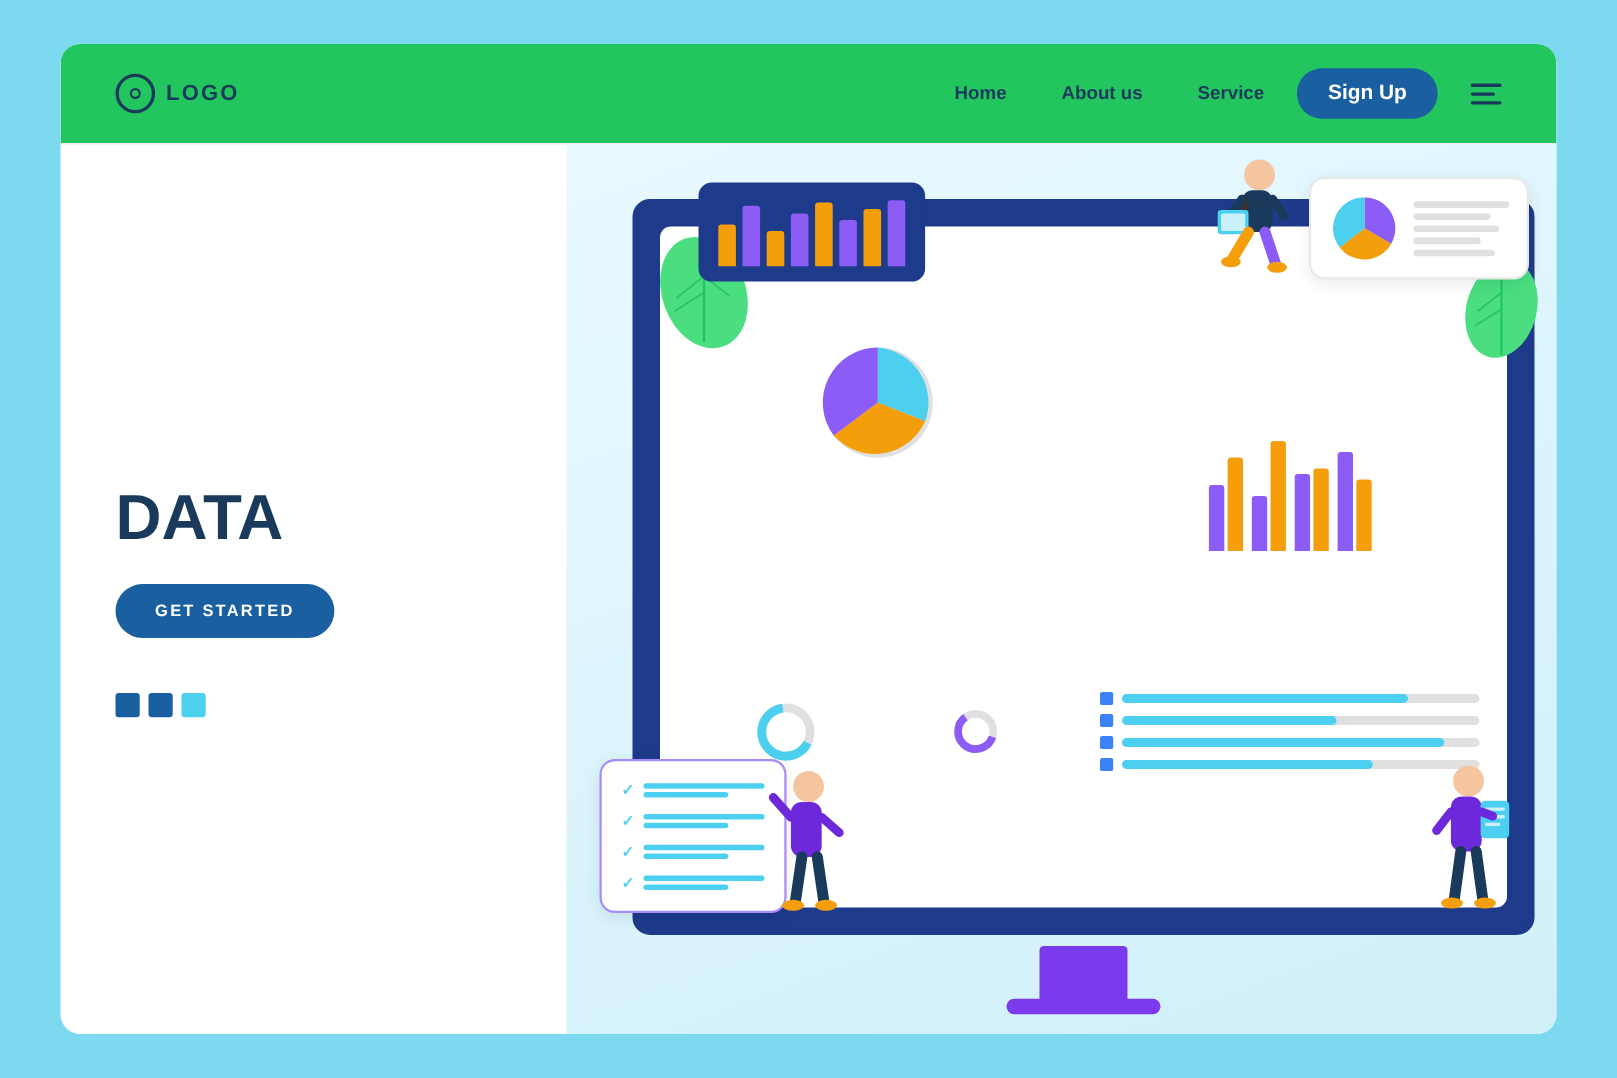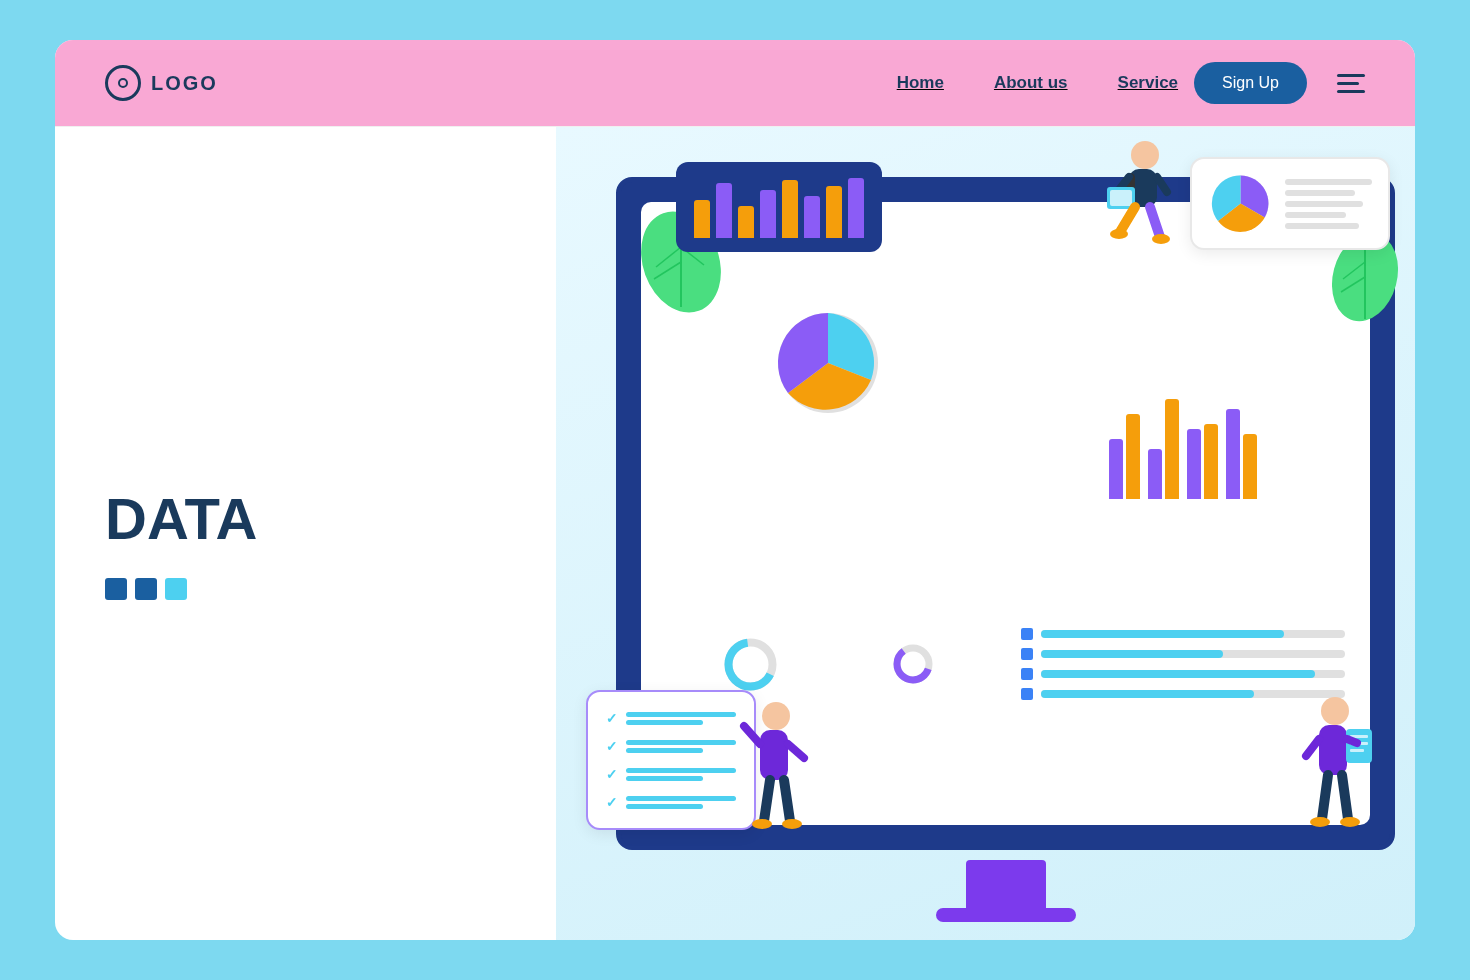--- a/index.html
+++ b/index.html
@@ -21,21 +21,21 @@
       overflow: hidden;
       position: relative;
       display: flex;
       flex-direction: column;
     }
     
     .navbar {
       display: flex;
       align-items: center;
       padding: 22px 50px;
-      background: #f9a8d4;
+      background: #22c55e;
       border-bottom: 1px solid #f0f0f0;
       gap: 0;
       flex-shrink: 0;
       justify-content: center;
     }
     .logo-area {
       display: flex;
       align-items: center;
       gap: 10px;
       margin-right: auto;
@@ -58,38 +58,37 @@
     .logo-text {
       font-size: 20px;
       font-weight: 700;
       color: #1a3a5c;
       letter-spacing: 2px;
     }
     .nav-links {
       display: flex;
       align-items: center;
       gap: 50px;
-      margin-right: 16px;
-      text-decoration: underline;
+      margin-right: 30px;
     }
     .nav-link {
       font-size: 17px;
       font-weight: 600;
       color: #1a3a5c;
       cursor: pointer;
       text-decoration: none;
     }
     .signup-btn {
       background: #1a5fa0;
       color: white;
       border: none;
       border-radius: 30px;
       padding: 12px 28px;
-      font-size: 16px;
-      font-weight: 400;
+      font-size: 19px;
+      font-weight: 700;
       cursor: pointer;
       margin-right: 30px;
     }
     .hamburger {
       display: flex;
       flex-direction: column;
       gap: 5px;
       cursor: pointer;
     }
     .hamburger span {
@@ -99,21 +98,20 @@
       border-radius: 2px;
       display: block;
     }
     .hamburger span:nth-child(2) { width: 22px; }
     
     .main-content {
       flex: 1;
       display: flex;
       position: relative;
       overflow: hidden;
-      gap: 41px;
     }
     
     .left-panel {
       width: 460px;
       padding: 60px 50px 40px 50px;
       display: flex;
       flex-direction: column;
       justify-content: center;
       position: relative;
       z-index: 2;
@@ -351,20 +349,21 @@
       <span></span>
     </div>
   </nav>
 
   <div class="main-content">
 
     <div class="left-panel">
       <h1 class="hero-title">
         <span>DATA</span><br>
       </h1>
+      <button class="get-started-btn">GET STARTED</button>
       <div class="dots-row">
         <div class="dot-blue-dark"></div>
         <div class="dot-blue-dark"></div>
         <div class="dot-blue-light"></div>
       </div>
     </div>
 
     <div class="right-panel">
 
       <div class="leaf" style="left:80px; top:80px;">

